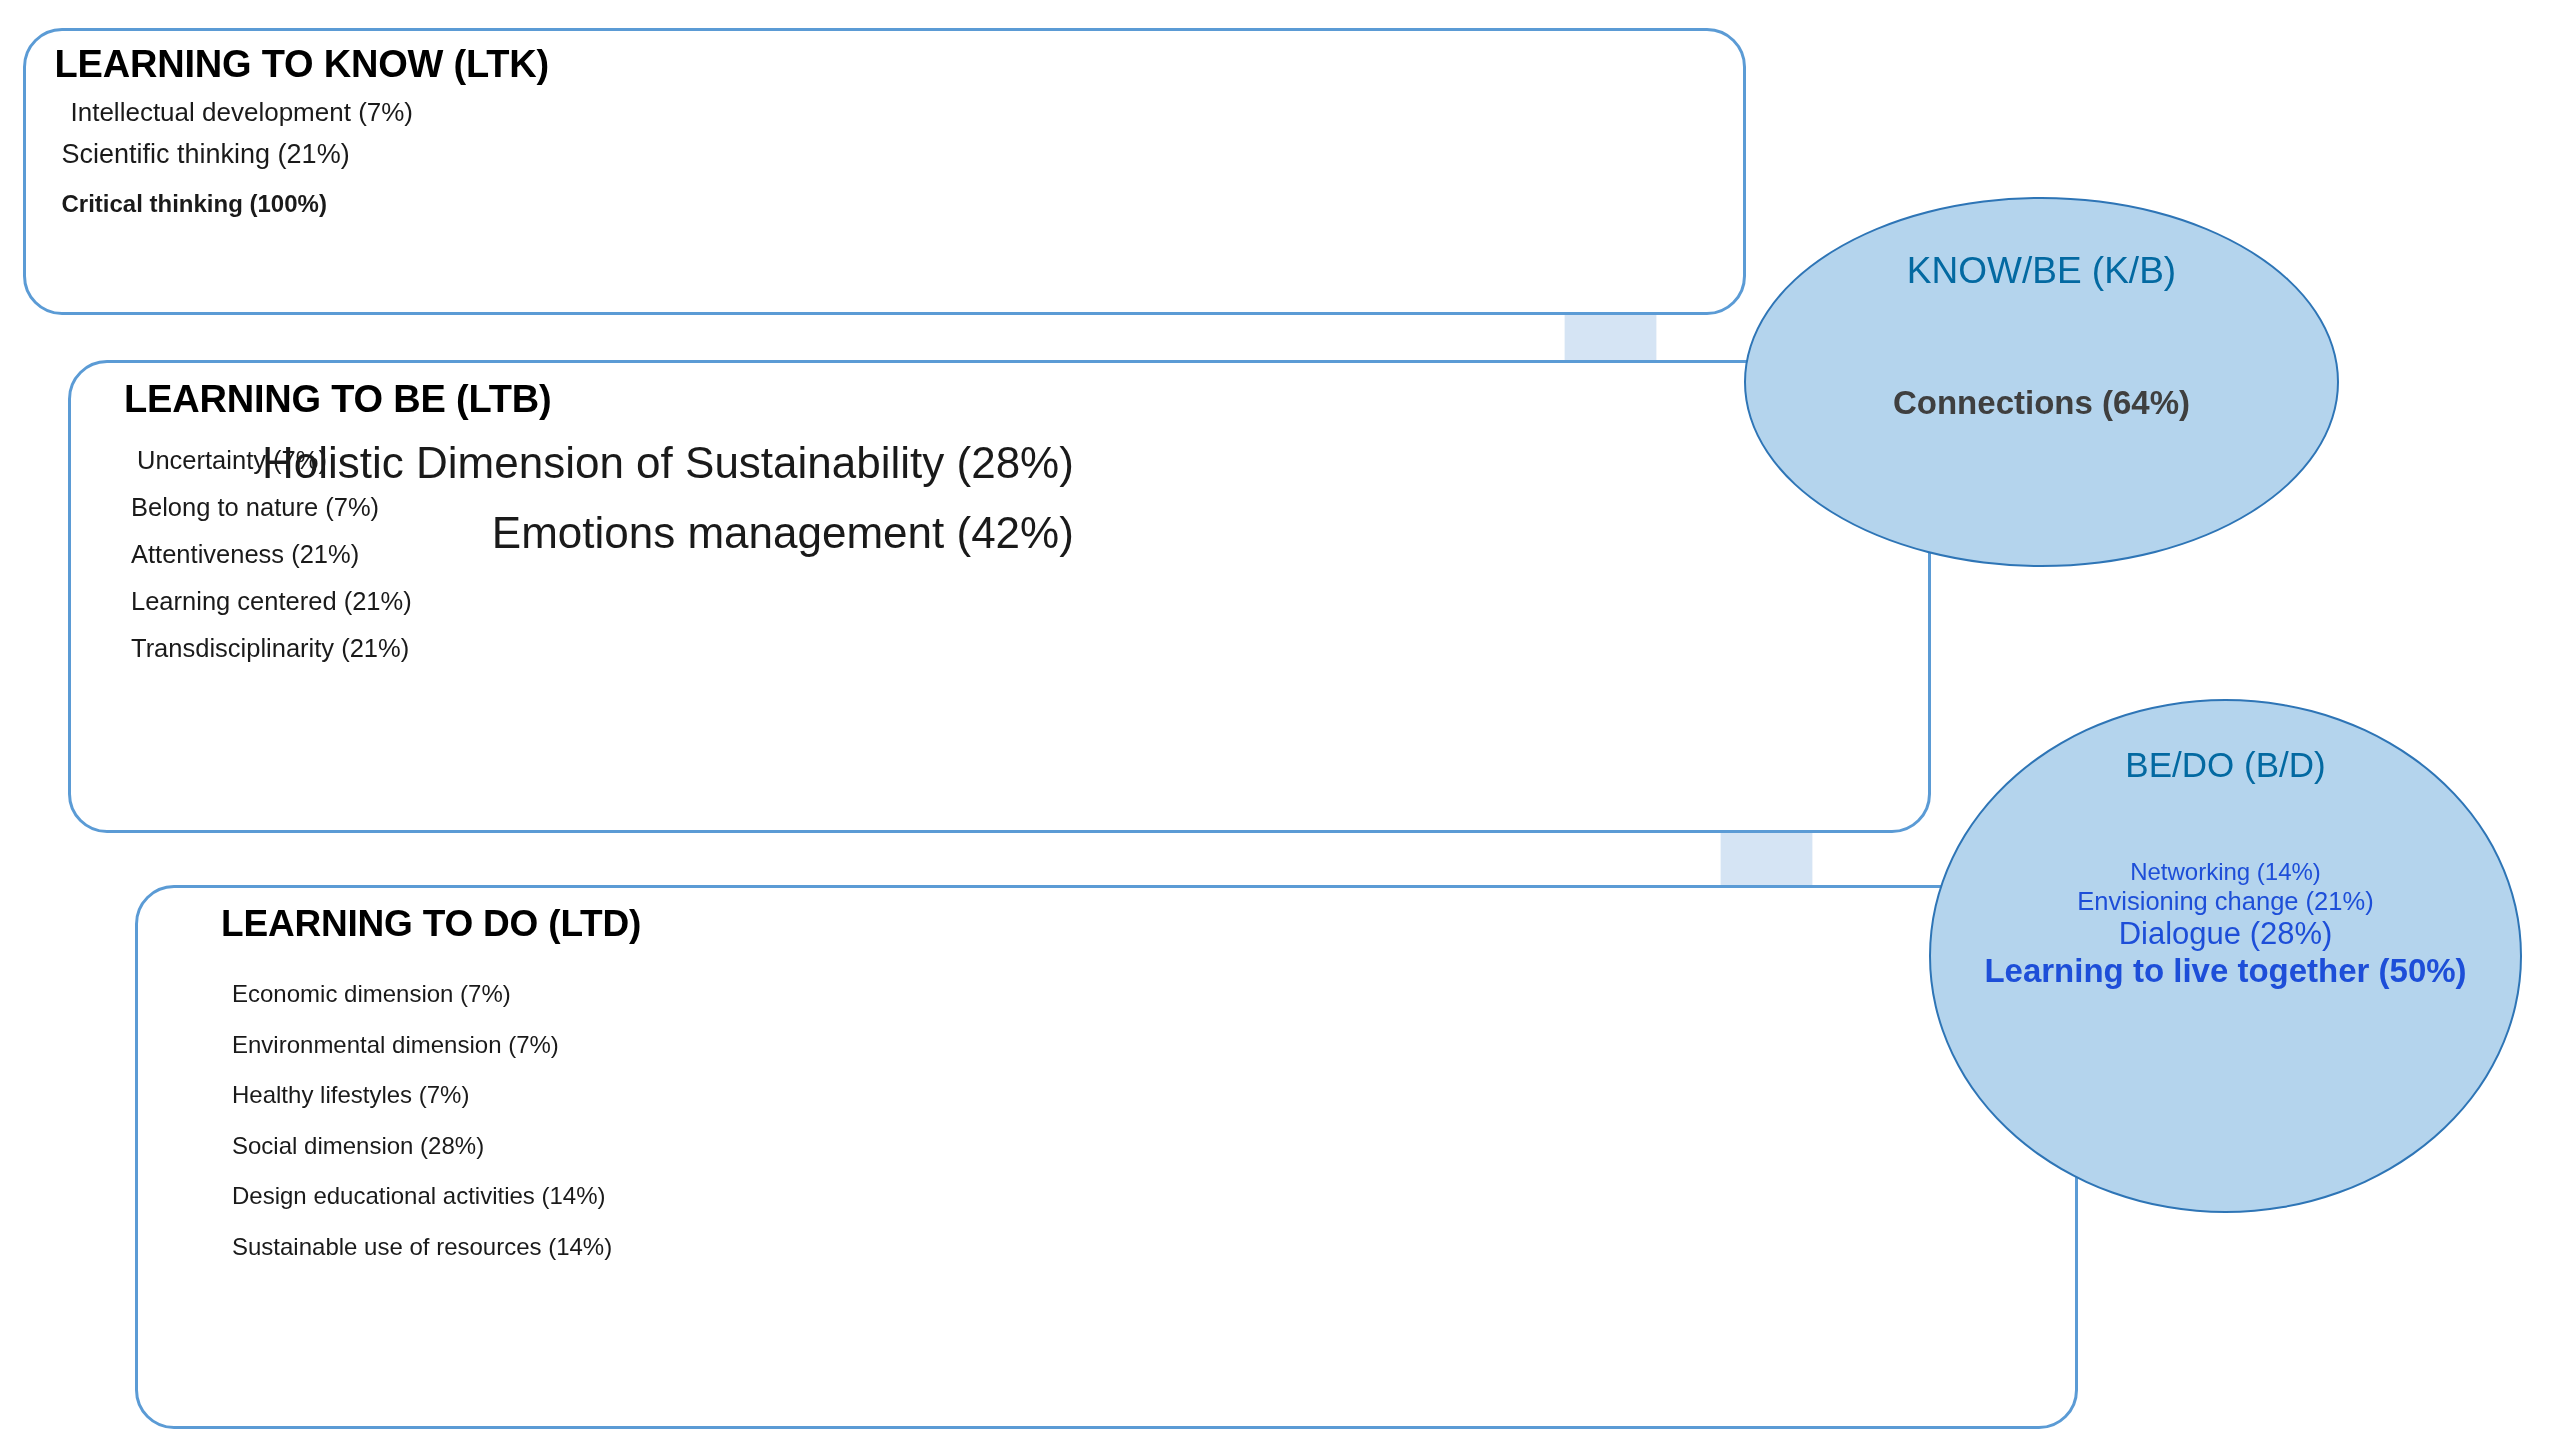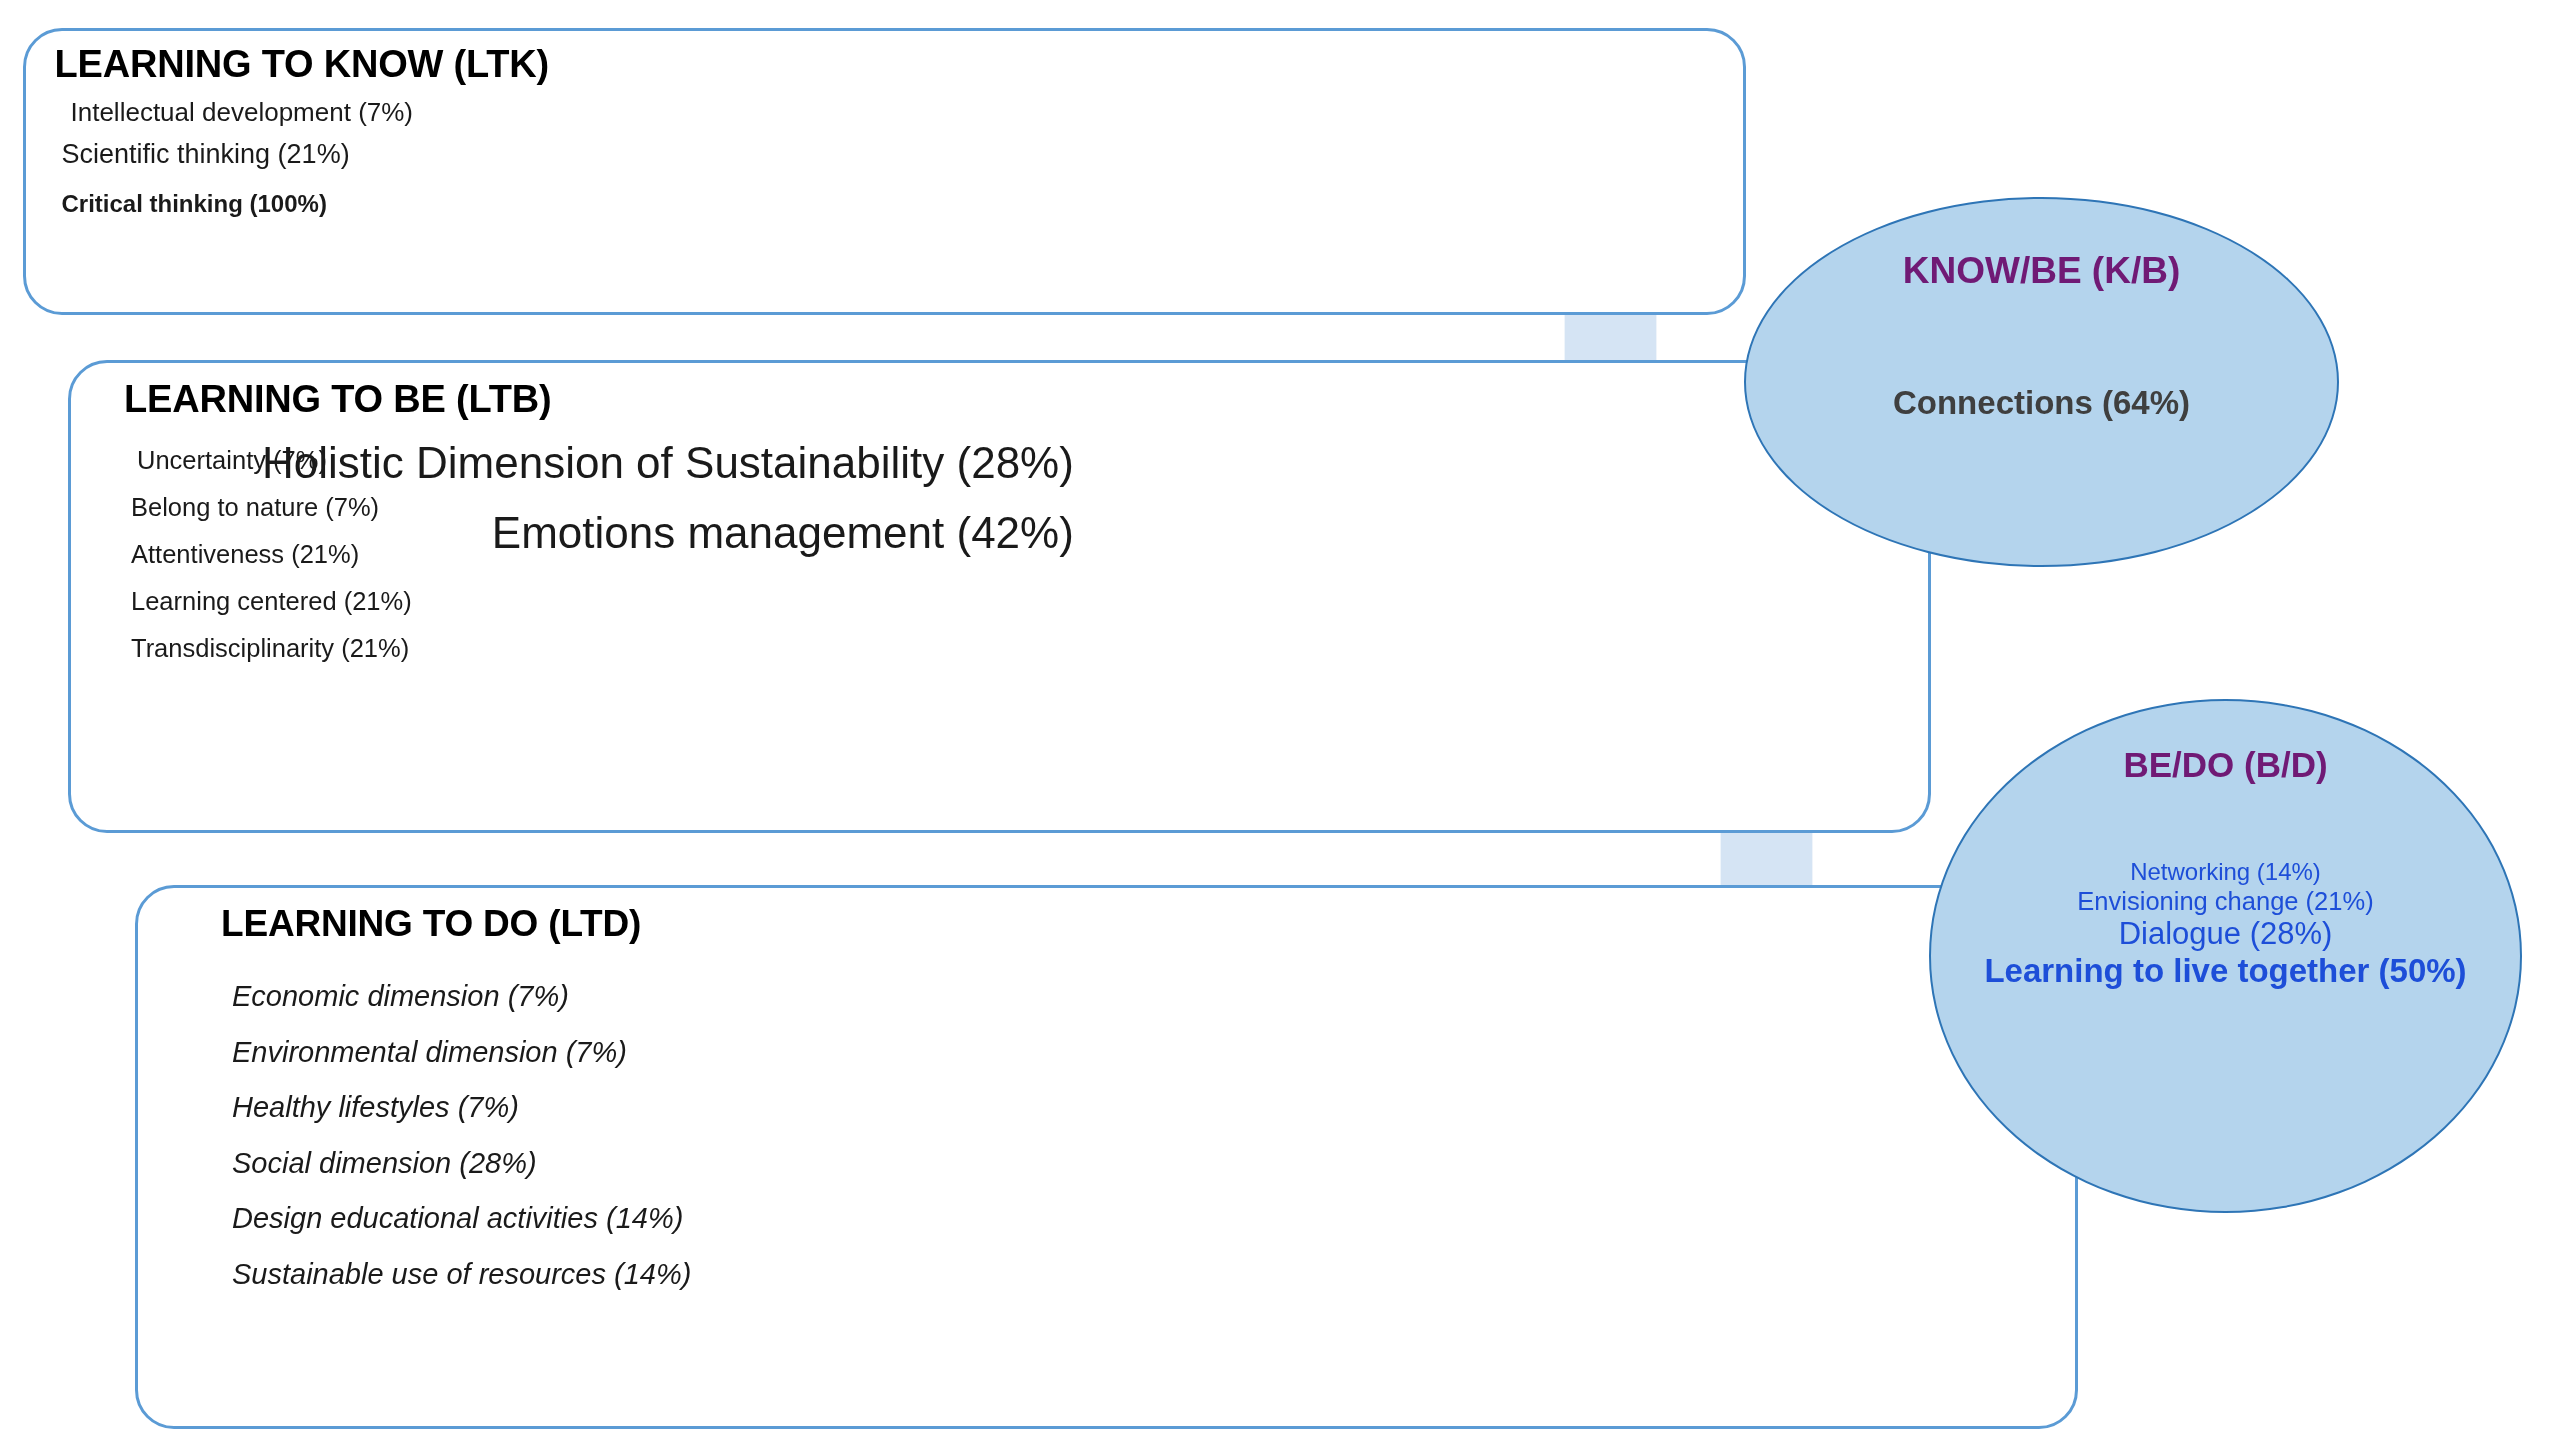--- a/index.html
+++ b/index.html
@@ -63,21 +63,21 @@
   #ltb-left { left: 60px; top: 83px; }
   #ltb-left .row-line { font-size: 25.5px; margin-bottom: 18px; }
   #ltb-left .r0 { padding-left: 6px; }
 
   
   #ltb-right { left: 191px; top: 75px; }
   #ltb-right .row-line { font-size: 44px; margin-bottom: 20px; text-align: right; }
 
   
   #ltd-left { left: 94px; top: 92px; }
-  #ltd-left .row-line { font-size: 29px; margin-bottom: 22.5px; font-style: italic; }
+  #ltd-left .row-line { font-size: 24px; margin-bottom: 22.5px; }
 
   
   #ltd-right { left: 345px; top: 84px; }
   #ltd-right .row-line { font-size: 32px; margin-bottom: 16.5px; }
   #ltd-right .r3 { padding-left: 6px; }
   #ltd-right .r5 { font-weight: bold; }
 
   
   .ellipse {
     position: absolute;
@@ -95,22 +95,22 @@
   }
   #ellipse-bd {
     left: 1929px; top: 699px;
     width: 593px; height: 514px;
   }
 
   .ellipse-title {
     position: absolute;
     width: 100%;
     left: 0;
-    font-weight: bold;
-    color: #701a75;
+    font-weight: normal;
+    color: #0369a1;
     white-space: nowrap;
     text-align: center;
   }
   #kb-title { top: 51px;  font-size: 37px; }
   #bd-title { top: 44px;  font-size: 35px; }
 
   .ellipse-lines {
     position: absolute;
     width: 100%;
     left: 0;

